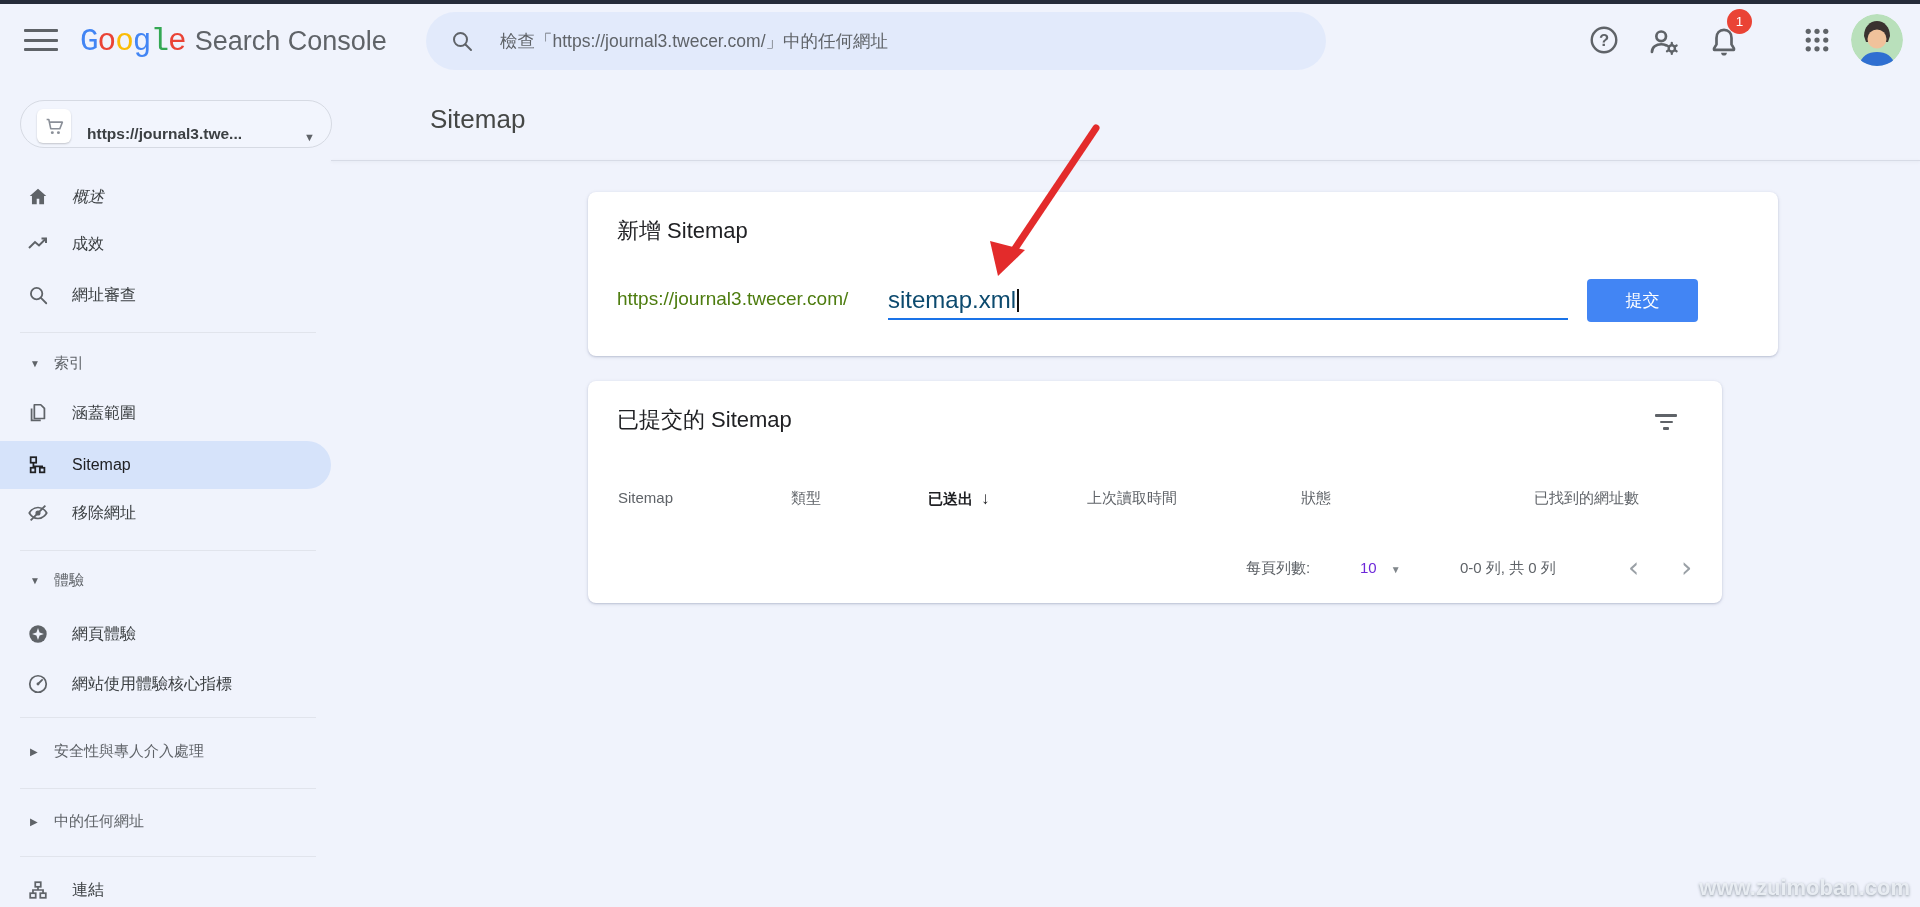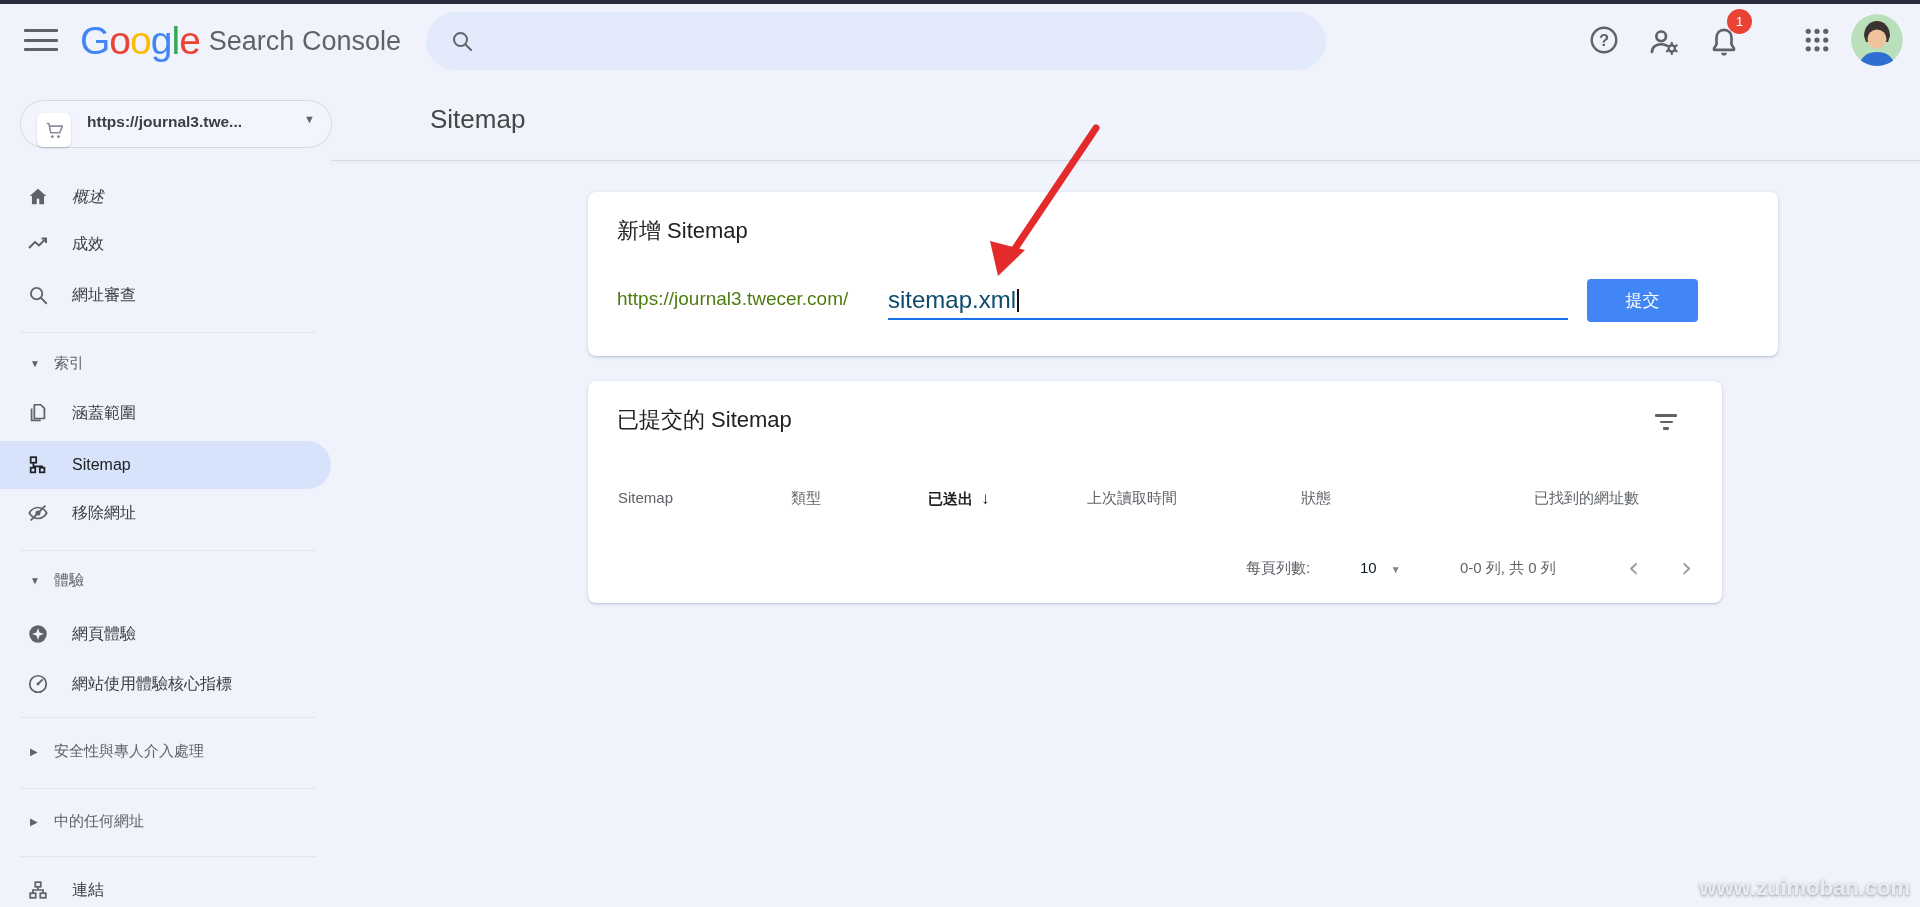--- a/index.html
+++ b/index.html
@@ -12,32 +12,32 @@
   }
   .abs { position:absolute; }
 
   
   .top-strip { left:0; top:0; width:1920px; height:4px; background:#262c3a; }
 
   
   .hamburger { left:24px; top:26px; width:34px; height:28px; display:flex; flex-direction:column; justify-content:space-between; padding:3px 0; cursor:pointer; }
   .hamburger span { display:block; height:3px; background:#5f6368; border-radius:1px; }
   .logo-wrap { left:80px; top:18px; height:46px; display:flex; align-items:center; }
-  .google-letters { font-size:39px; font-weight:500; letter-spacing:-1px; }
+  .google-letters { font-size:31px; font-weight:500; letter-spacing:-1px;font-family:Liberation Mono, monospace; }
   .app-title { font-size:27px; color:#5f6368; margin-left:9px; font-weight:400; }
 
   .search-pill { left:426px; top:12px; width:900px; height:58px; background:#e2eafb; border-radius:29px; display:flex; align-items:center; padding:0 24px; }
   .search-pill .ph { color:#5f6368; font-size:17.5px; margin-left:26px; }
 
   .hdr-icon { width:44px; height:44px; display:flex; align-items:center; justify-content:center; cursor:pointer; }
   .badge { left:1727px; top:9px; width:25px; height:25px; background:#ea4335; border-radius:50%; color:#fff; font-size:13.5px; display:flex; align-items:center; justify-content:center; font-weight:500; z-index:3; }
   .avatar { left:1851px; top:14px; width:52px; height:52px; border-radius:50%; overflow:hidden; cursor:pointer; }
 
   
-  .property { left:20px; top:100px; width:312px; height:48px; border:1px solid #d6dae3; border-radius:26px; display:flex; align-items:flex-start; padding:12px 16px; cursor:pointer; background:#f2f5fd; }
+  .property { left:20px; top:100px; width:312px; height:48px; border:1px solid #d6dae3; border-radius:26px; display:flex; align-items:flex-end; padding:4px 16px; cursor:pointer; background:#f2f5fd; }
   .cart-box { width:34px; height:34px; background:#fff; border-radius:6px; box-shadow:0 1px 2px rgba(0,0,0,.2); display:flex; align-items:center; justify-content:center; }
   .prop-label { font-size:15.5px; font-weight:bold; color:#3c4043; margin-left:16px; flex:1; }
   .prop-caret { color:#5f6368; font-size:11px; }
 
   .nav-item { left:0; width:331px; height:48px; display:flex; align-items:center; padding-left:26px; cursor:pointer; font-size:16px; color:#3c4043; }
   .nav-item .nicon { width:24px; height:24px; display:flex; align-items:center; justify-content:center; }
   .nav-item .nlabel { margin-left:22px; }
   .nav-item.selected { background:#d6e3fa; border-radius:0 24px 24px 0; color:#202124; font-weight:500; }
   .section-hdr { left:0; width:331px; height:34px; display:flex; align-items:center; padding-left:30px; cursor:pointer; color:#5f6368; font-size:15px; }
   .section-hdr .tri { font-size:10px; margin-right:12px; color:#5f6368; width:12px; }
@@ -59,21 +59,21 @@
   .submit-btn { position:absolute; left:999px; top:87px; width:111px; height:43px; background:#4285f4; border:none; border-radius:4px; color:#fff; font-size:17px; font-family:"Liberation Sans",sans-serif; cursor:pointer; }
 
   .filter-btn { position:absolute; left:1063px; top:28px; width:30px; height:26px; display:flex; flex-direction:column; align-items:center; justify-content:center; gap:4px; cursor:pointer; }
   .filter-btn i { display:block; background:#5f6368; height:2.5px; border-radius:1px; }
 
   .th { position:absolute; top:108px; font-size:15px; color:#5f6368; cursor:pointer; white-space:nowrap; }
   .th.sorted { color:#202124; font-weight:bold; }
   .th .sort-arrow { font-size:17px; font-weight:400; margin-left:8px; }
 
   .pg { position:absolute; top:178px; font-size:15px; color:#5f6368; white-space:nowrap; }
-  .pg-rows-val { color:#0f172a; }
+  .pg-rows-val { color:#6d28d9; }
   .pg-caret { font-size:10px; color:#80868b; margin-left:14px; }
   .chev { position:absolute; top:170px; font-size:28px; color:#9aa0a6; cursor:pointer; font-family:"DejaVu Sans", sans-serif; }
 
   
   .anno { left:940px; top:100px; width:220px; height:200px; pointer-events:none; z-index:5; }
 
   
   .watermark { right:18px; bottom:6px; text-align:right; z-index:6; }
   .wm-title { font-family:"Liberation Serif","DejaVu Serif",serif; font-size:46px; font-weight:bold; color:#2d2d2d; line-height:44px; }
   .wm-url { font-size:22px; font-weight:bold; color:rgba(235,239,244,.95); text-shadow:0 1px 3px rgba(130,140,150,.9); margin-top:2px; margin-right:-8px; }
@@ -94,20 +94,21 @@
 <div class="abs logo-wrap">
   <span class="google-letters"><span style="color: rgb(66, 133, 244);">G</span><span style="color: rgb(234, 67, 53);">o</span><span style="color: rgb(251, 188, 5);">o</span><span style="color: rgb(66, 133, 244);">g</span><span style="color: rgb(52, 168, 83);">l</span><span style="color: rgb(234, 67, 53);">e</span></span>
   <span class="app-title">Search Console</span>
 </div>
 
 <div class="abs search-pill">
   <svg width="24" height="24" viewBox="0 0 24 24">
       <circle cx="10.5" cy="10.5" r="6.5" fill="none" stroke="#5f6368" stroke-width="2"></circle>
       <line x1="15.5" y1="15.5" x2="21" y2="21" stroke="#5f6368" stroke-width="2" stroke-linecap="round"></line>
     </svg>
+  <span class="ph">檢查「https://journal3.twecer.com/」中的任何網址</span>
 </div>
 
 <div class="abs hdr-icon" style="left:1582px; top:18px;">
   <svg width="32" height="32" viewBox="0 0 24 24">
       <circle cx="12" cy="12" r="9.2" fill="none" stroke="#5f6368" stroke-width="1.8"></circle>
       <text x="12" y="16.4" text-anchor="middle" font-size="12.5" fill="#5f6368" font-family="Liberation Sans, sans-serif" font-weight="bold">?</text>
     </svg>
 </div>
 
 <div class="abs hdr-icon" style="left:1642px; top:20px;">

